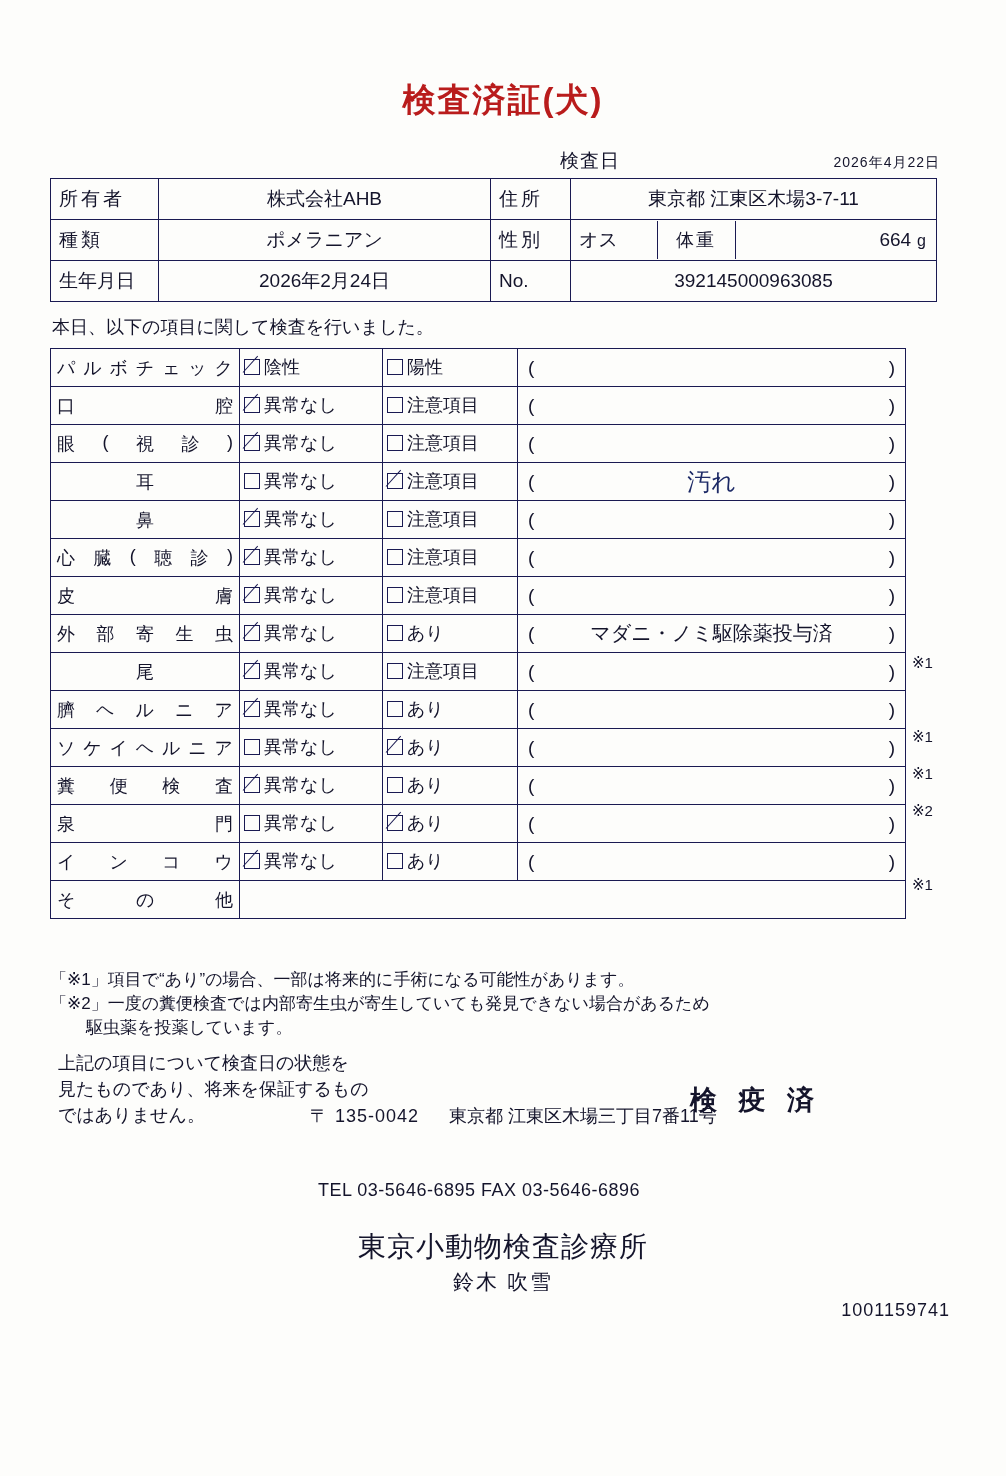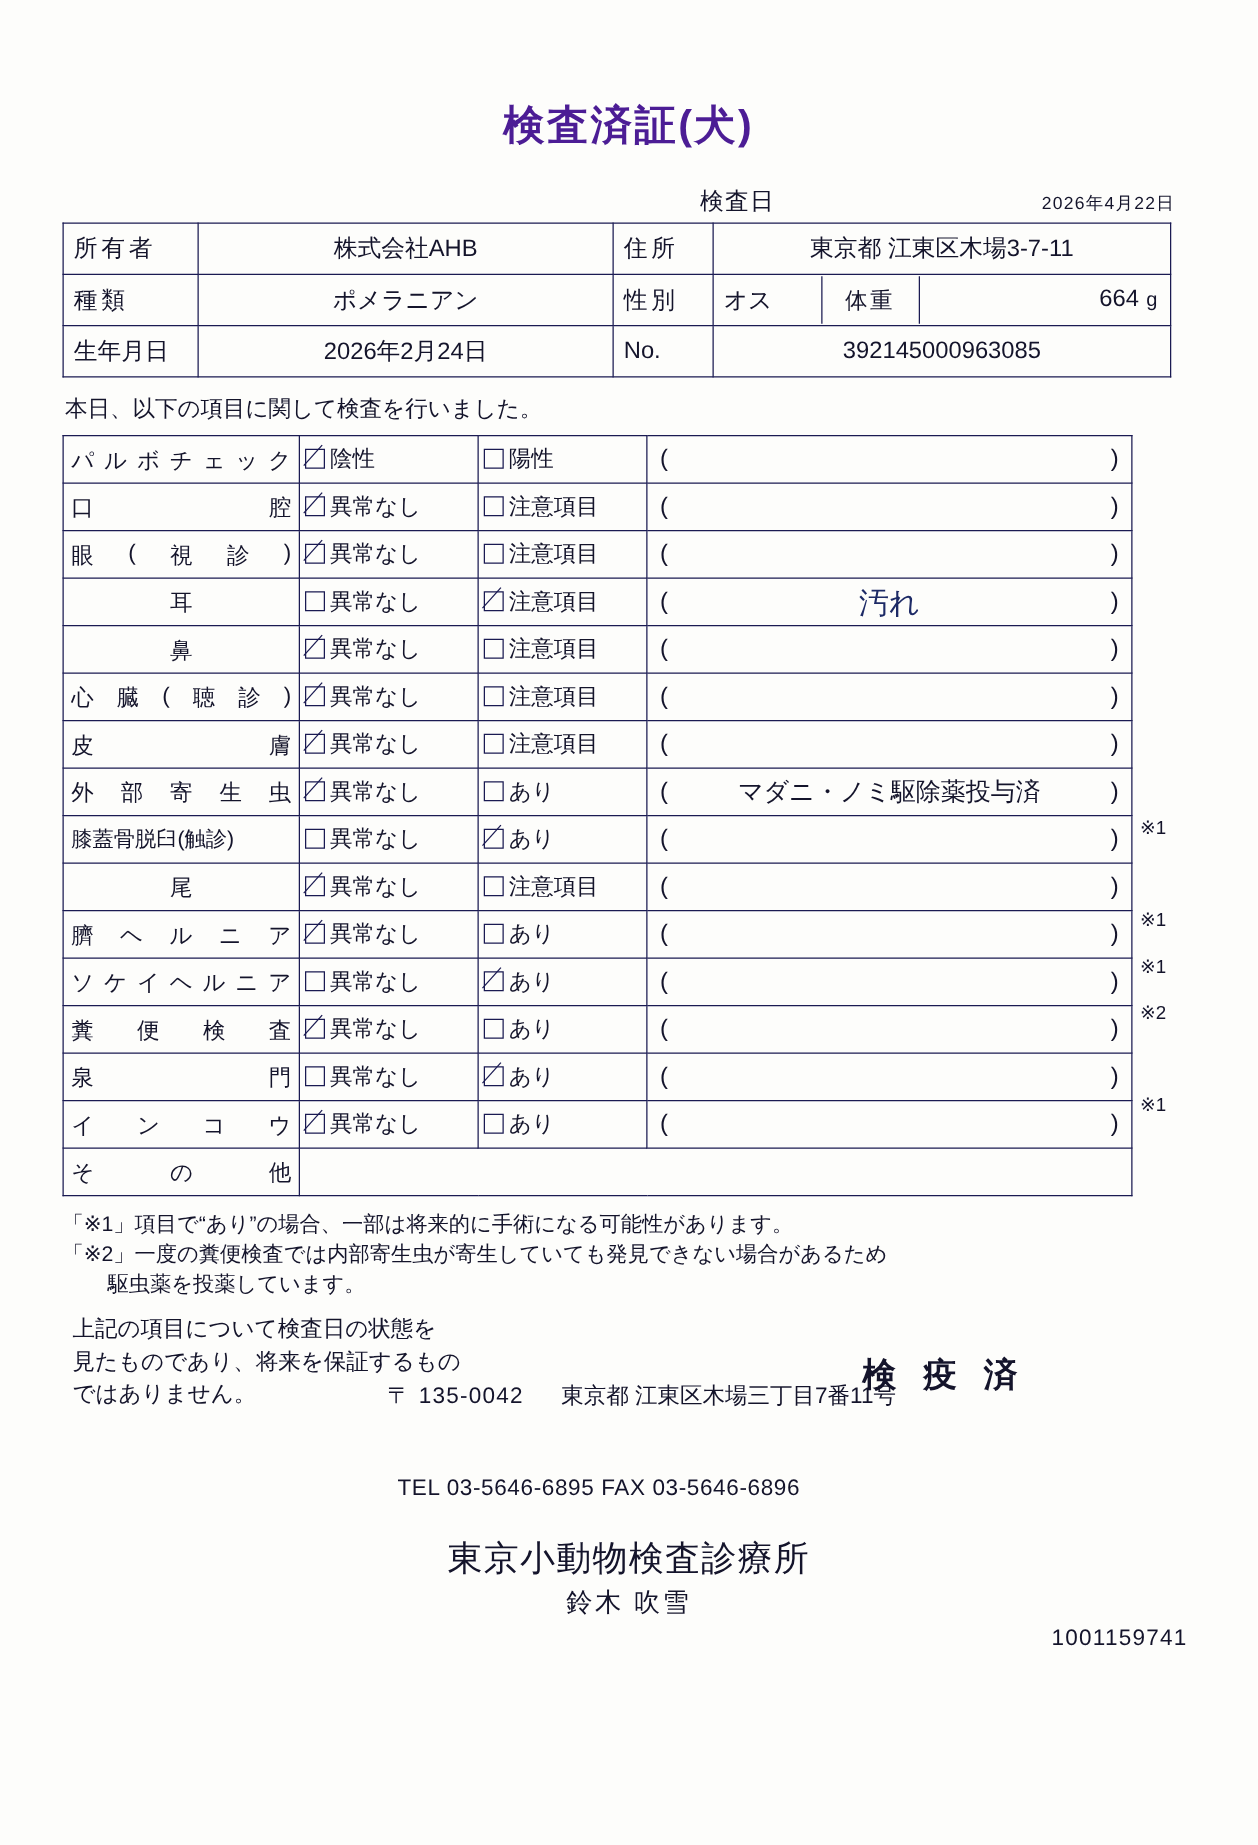--- a/index.html
+++ b/index.html
@@ -25,21 +25,21 @@
   
   .title {
     position: absolute;
     top: 78px;
     left: 0;
     width: 1006px;
     text-align: center;
     font-size: 33px;
     font-weight: 700;
     letter-spacing: 2px;
-    color: #4c1d95;
+    color: #b91c1c;
   }
 
   
   .exam-date-row {
     position: absolute;
     top: 148px;
     left: 560px;
     width: 380px;
     display: flex;
     justify-content: space-between;
@@ -497,40 +497,20 @@
           <td class="c-note">
             <div class="note-inner">
               <span>(</span>
               <span class="note-text">マダニ・ノミ駆除薬投与済</span>
               <span>)</span>
             </div>
           </td>
         </tr>
         <tr>
           <td class="c-item">
-            <span class="item-plain">膝蓋骨脱臼(触診)</span>
-          </td>
-          <td class="c-opt1"><span class="opt">
-              <span class="box"></span>
-              <span>異常なし</span>
-            </span></td>
-          <td class="c-opt2"><span class="opt">
-              <span class="box checked"></span>
-              <span>あり</span>
-            </span></td>
-          <td class="c-note">
-            <div class="note-inner">
-              <span>(</span>
-              <span class="note-text"></span>
-              <span>)</span>
-            </div>
-          </td>
-        </tr>
-        <tr>
-          <td class="c-item">
             <span class="item-center">尾</span>
           </td>
           <td class="c-opt1"><span class="opt">
               <span class="box checked"></span>
               <span>異常なし</span>
             </span></td>
           <td class="c-opt2"><span class="opt">
               <span class="box"></span>
               <span>注意項目</span>
             </span></td>

